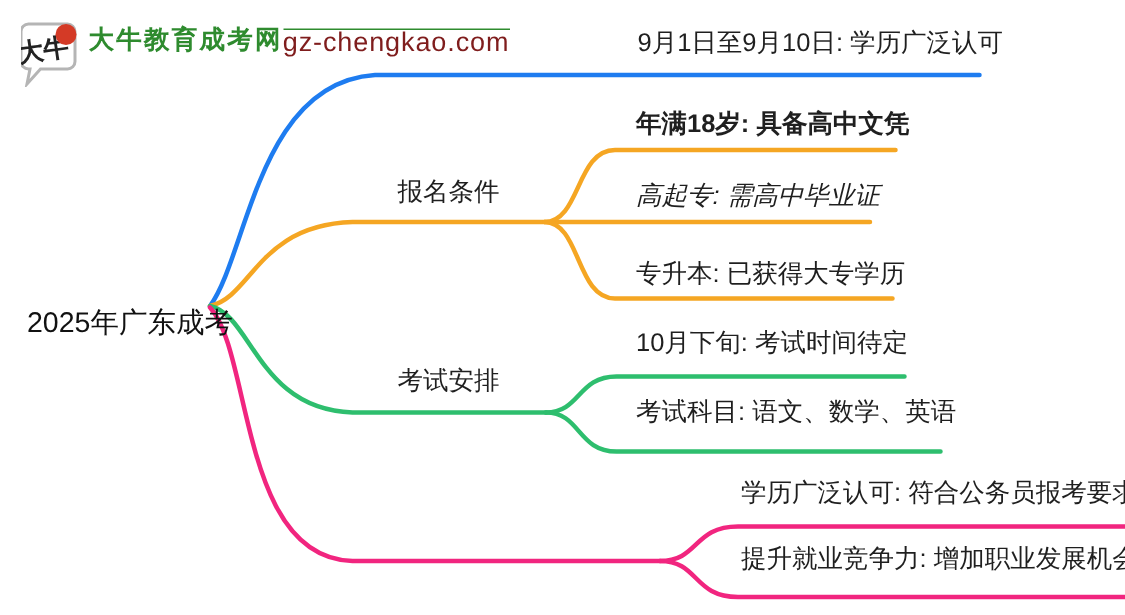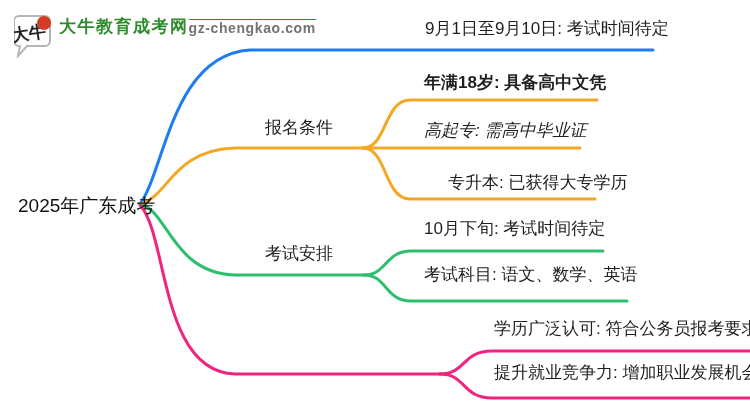--- a/index.html
+++ b/index.html
@@ -15,34 +15,34 @@
   .lines path{fill:none;stroke-width:3;stroke-linecap:round;stroke-linejoin:round;}
   .node{
     position:absolute;
     font-size:17px;
     line-height:22px;
     white-space:nowrap;
     color:#1f1f1f;
   }
   .root-label{
     position:absolute;
-    left:18px;top:194px;
+    left:18px;top:204px;
     font-size:19px;line-height:24px;
     white-space:nowrap;color:#111;
   }
   
   .logo{position:absolute;left:14px;top:14px;display:flex;align-items:flex-start;gap:7px;}
   .logo-icon{width:38px;height:44px;flex:0 0 auto;}
   .logo-text{display:flex;flex-direction:row;padding-top:3px;}
   .logo-name{
     font-size:17px;font-weight:bold;color:#2e8b2e;
     letter-spacing:1.5px;line-height:19px;
   }
   .logo-domain{
-    font-size:14px;font-weight:bold;color:#737373;
+    font-size:18px;font-weight:normal;color:#7f1d1d;
     letter-spacing:0.6px;line-height:15px;
     border-top:1.5px solid #2e8b2e;
     margin-top:2px;padding-top:1px;
     align-self:flex-start;
   }
 </style>
 </head>
 <body>
 
 <div class="canvas">
@@ -74,25 +74,25 @@
       <span class="logo-name">大牛教育成考网</span>
       <span class="logo-domain">gz-chengkao.com</span>
     </div>
   </div>
 
   <div class="root-label">2025年广东成考</div>
 
   <div class="node" style="left:265px;top:243px;">考试安排</div>
   <div class="node" style="left:265px;top:117px;">报名条件</div>
 
-  <div class="node" style="left:425px;top:18px;">9月1日至9月10日: 考试时间待定</div>
+  <div class="node" style="left:425px;top:18px;">9月1日至9月10日: 学历广泛认可</div>
 
   <div class="node" style="left:424px;top:72px;font-weight:bold;">年满18岁: 具备高中文凭</div>
   <div class="node" style="left:424px;top:120px;font-style:italic;">高起专: 需高中毕业证</div>
-  <div class="node" style="left:424px;top:172px;margin-left:24px;">专升本: 已获得大专学历</div>
+  <div class="node" style="left:424px;top:172px;">专升本: 已获得大专学历</div>
 
   <div class="node" style="left:424px;top:218px;">10月下旬: 考试时间待定</div>
   <div class="node" style="left:424px;top:264px;">考试科目: 语文、数学、英语</div>
 
   <div class="node" style="left:494px;top:318px;">学历广泛认可: 符合公务员报考要求</div>
   <div class="node" style="left:494px;top:362px;">提升就业竞争力: 增加职业发展机会</div>
 
 </div>
 
 </body></html>

